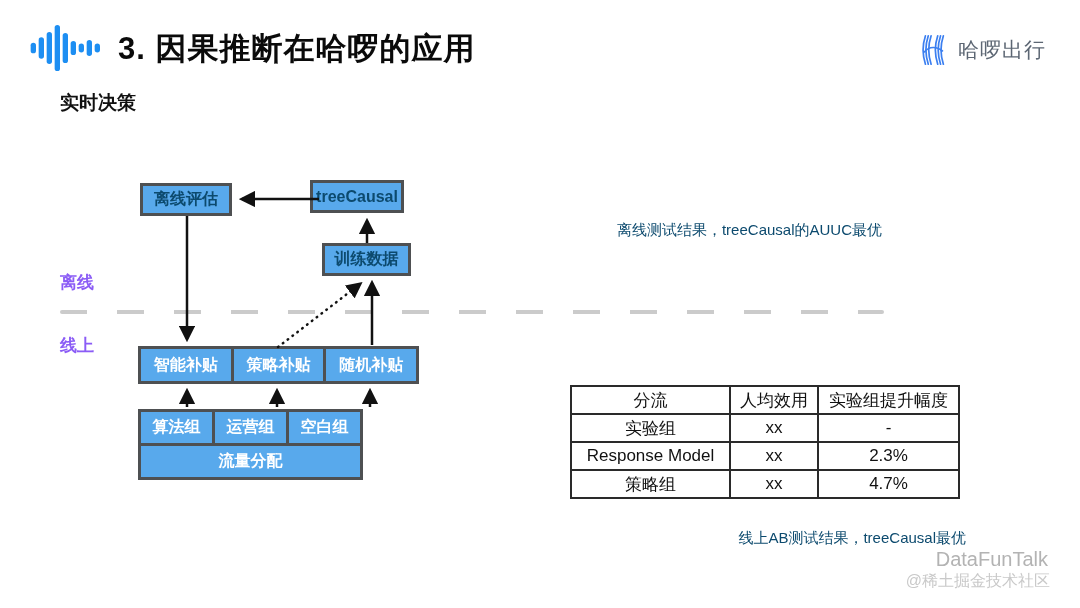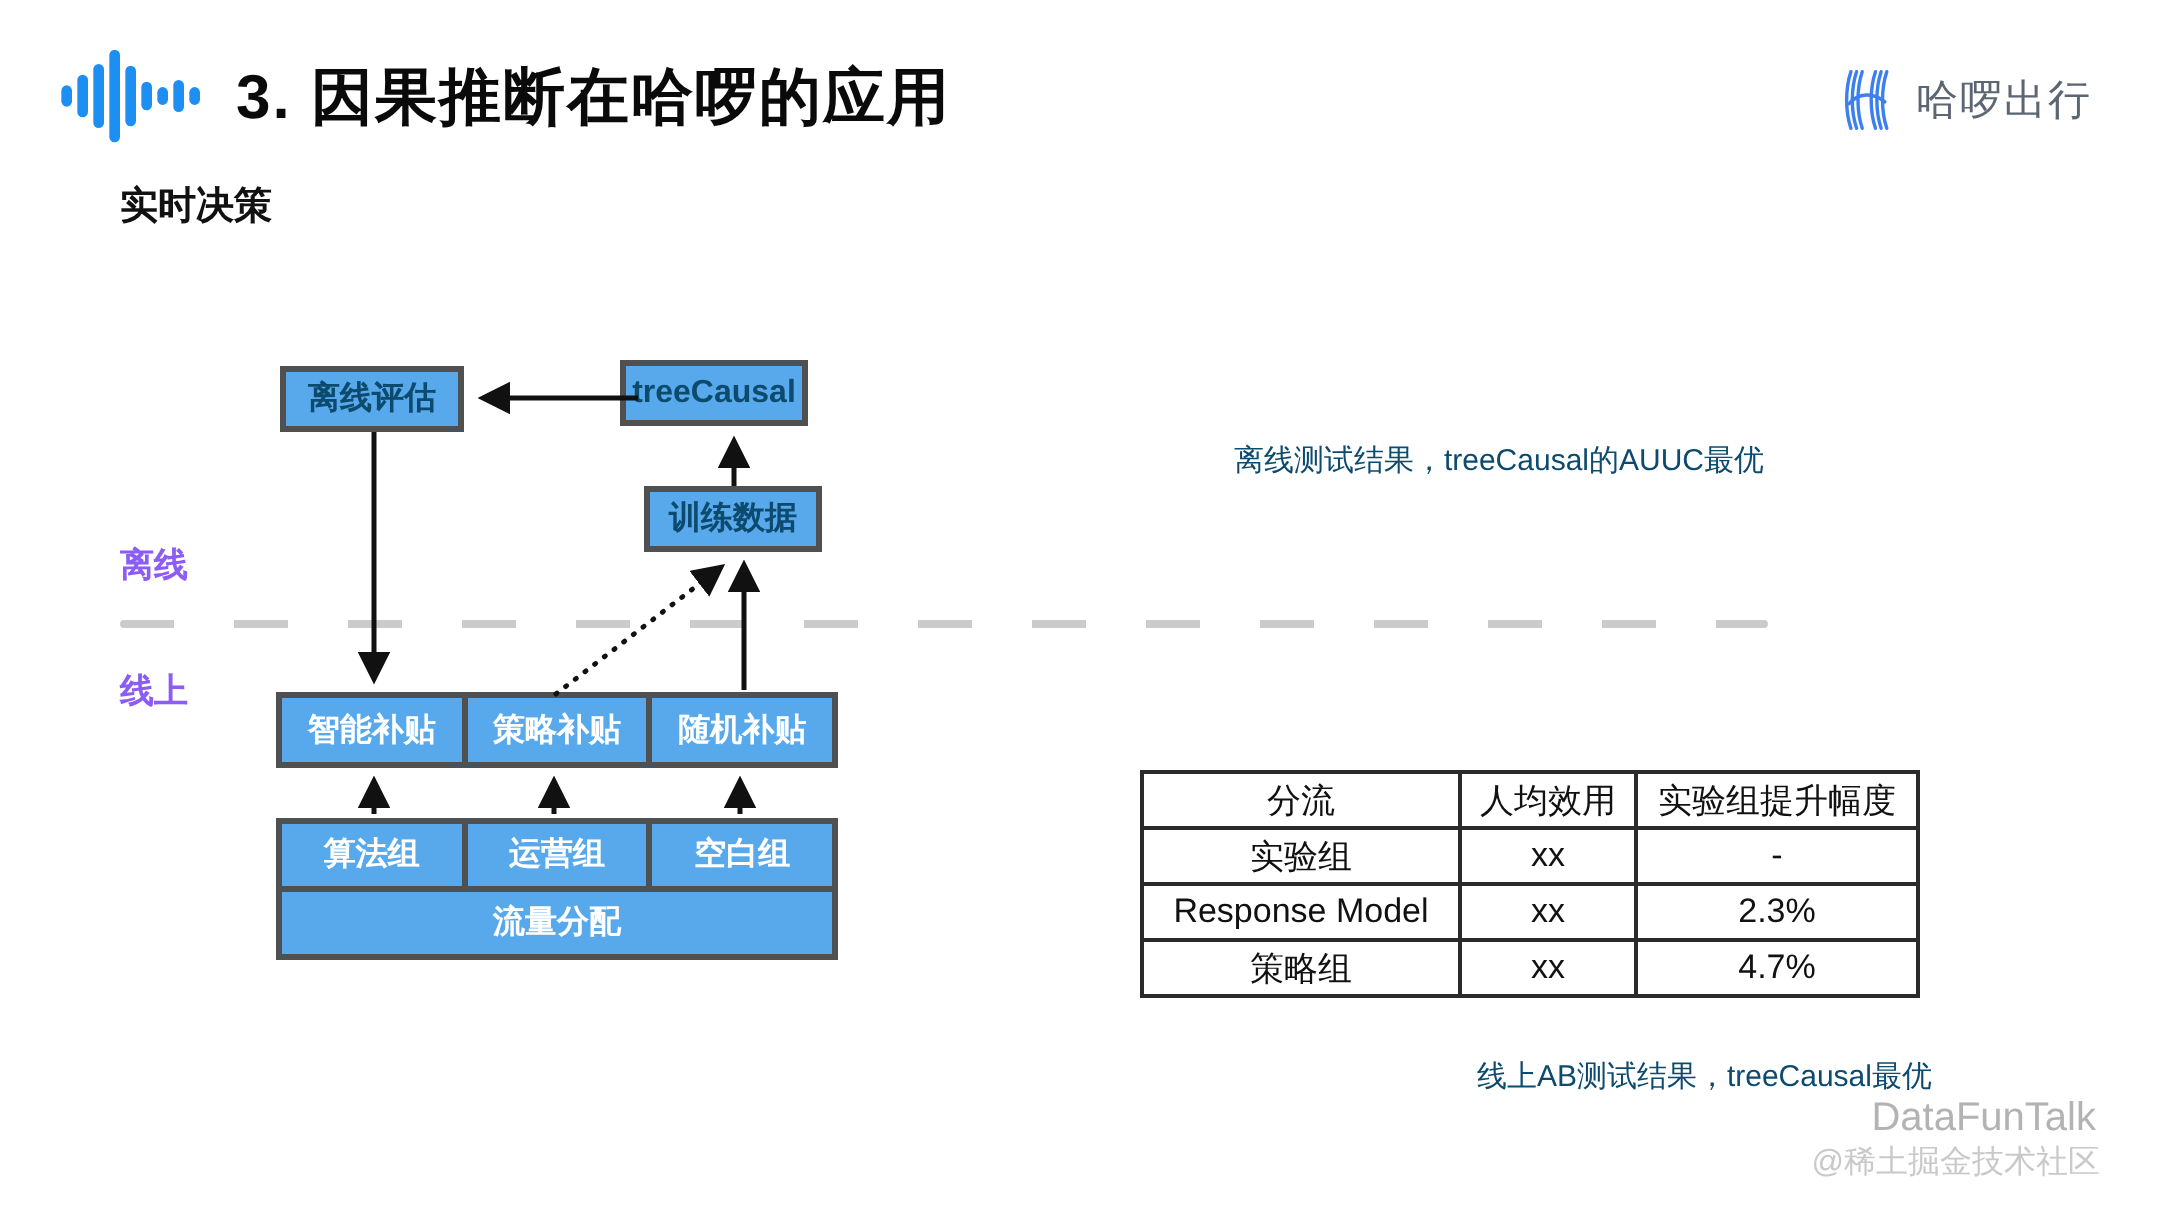--- a/index.html
+++ b/index.html
@@ -16,21 +16,21 @@
   
   .fbox{
     position:absolute;box-sizing:border-box;background:#58A9EC;border:3px solid #4E5052;
     color:#0c4a6e;font-weight:bold;font-size:16px;display:flex;align-items:center;justify-content:center;
   }
   .grid-block{
     position:absolute;box-sizing:border-box;background:#4E5052;border:3px solid #4E5052;
     display:grid;gap:3px;
   }
   .subsidy-row{left:138px;top:346px;width:281px;height:38px;grid-template-columns:1fr 1fr 1fr;text-align:center;}
-  .group-block{left:138px;top:409px;width:281px;height:71px;grid-template-columns:1fr 1fr 1fr;grid-template-rows:1fr 1fr;}
+  .group-block{left:138px;top:409px;width:225px;height:71px;grid-template-columns:1fr 1fr 1fr;grid-template-rows:1fr 1fr;}
   .cell{
     background:#58A9EC;color:#fff;font-weight:bold;font-size:16px;
     display:flex;align-items:center;justify-content:center;
   }
   .span3{grid-column:1 / span 3;}
   .zone-label{position:absolute;font-size:17px;font-weight:600;color:#8b5cf6;}
   .divider{
     position:absolute;left:60px;top:310px;width:824px;height:4px;
     background:repeating-linear-gradient(90deg,#cbcbcb 0 27px,transparent 27px 57px);
     border-radius:2px;

